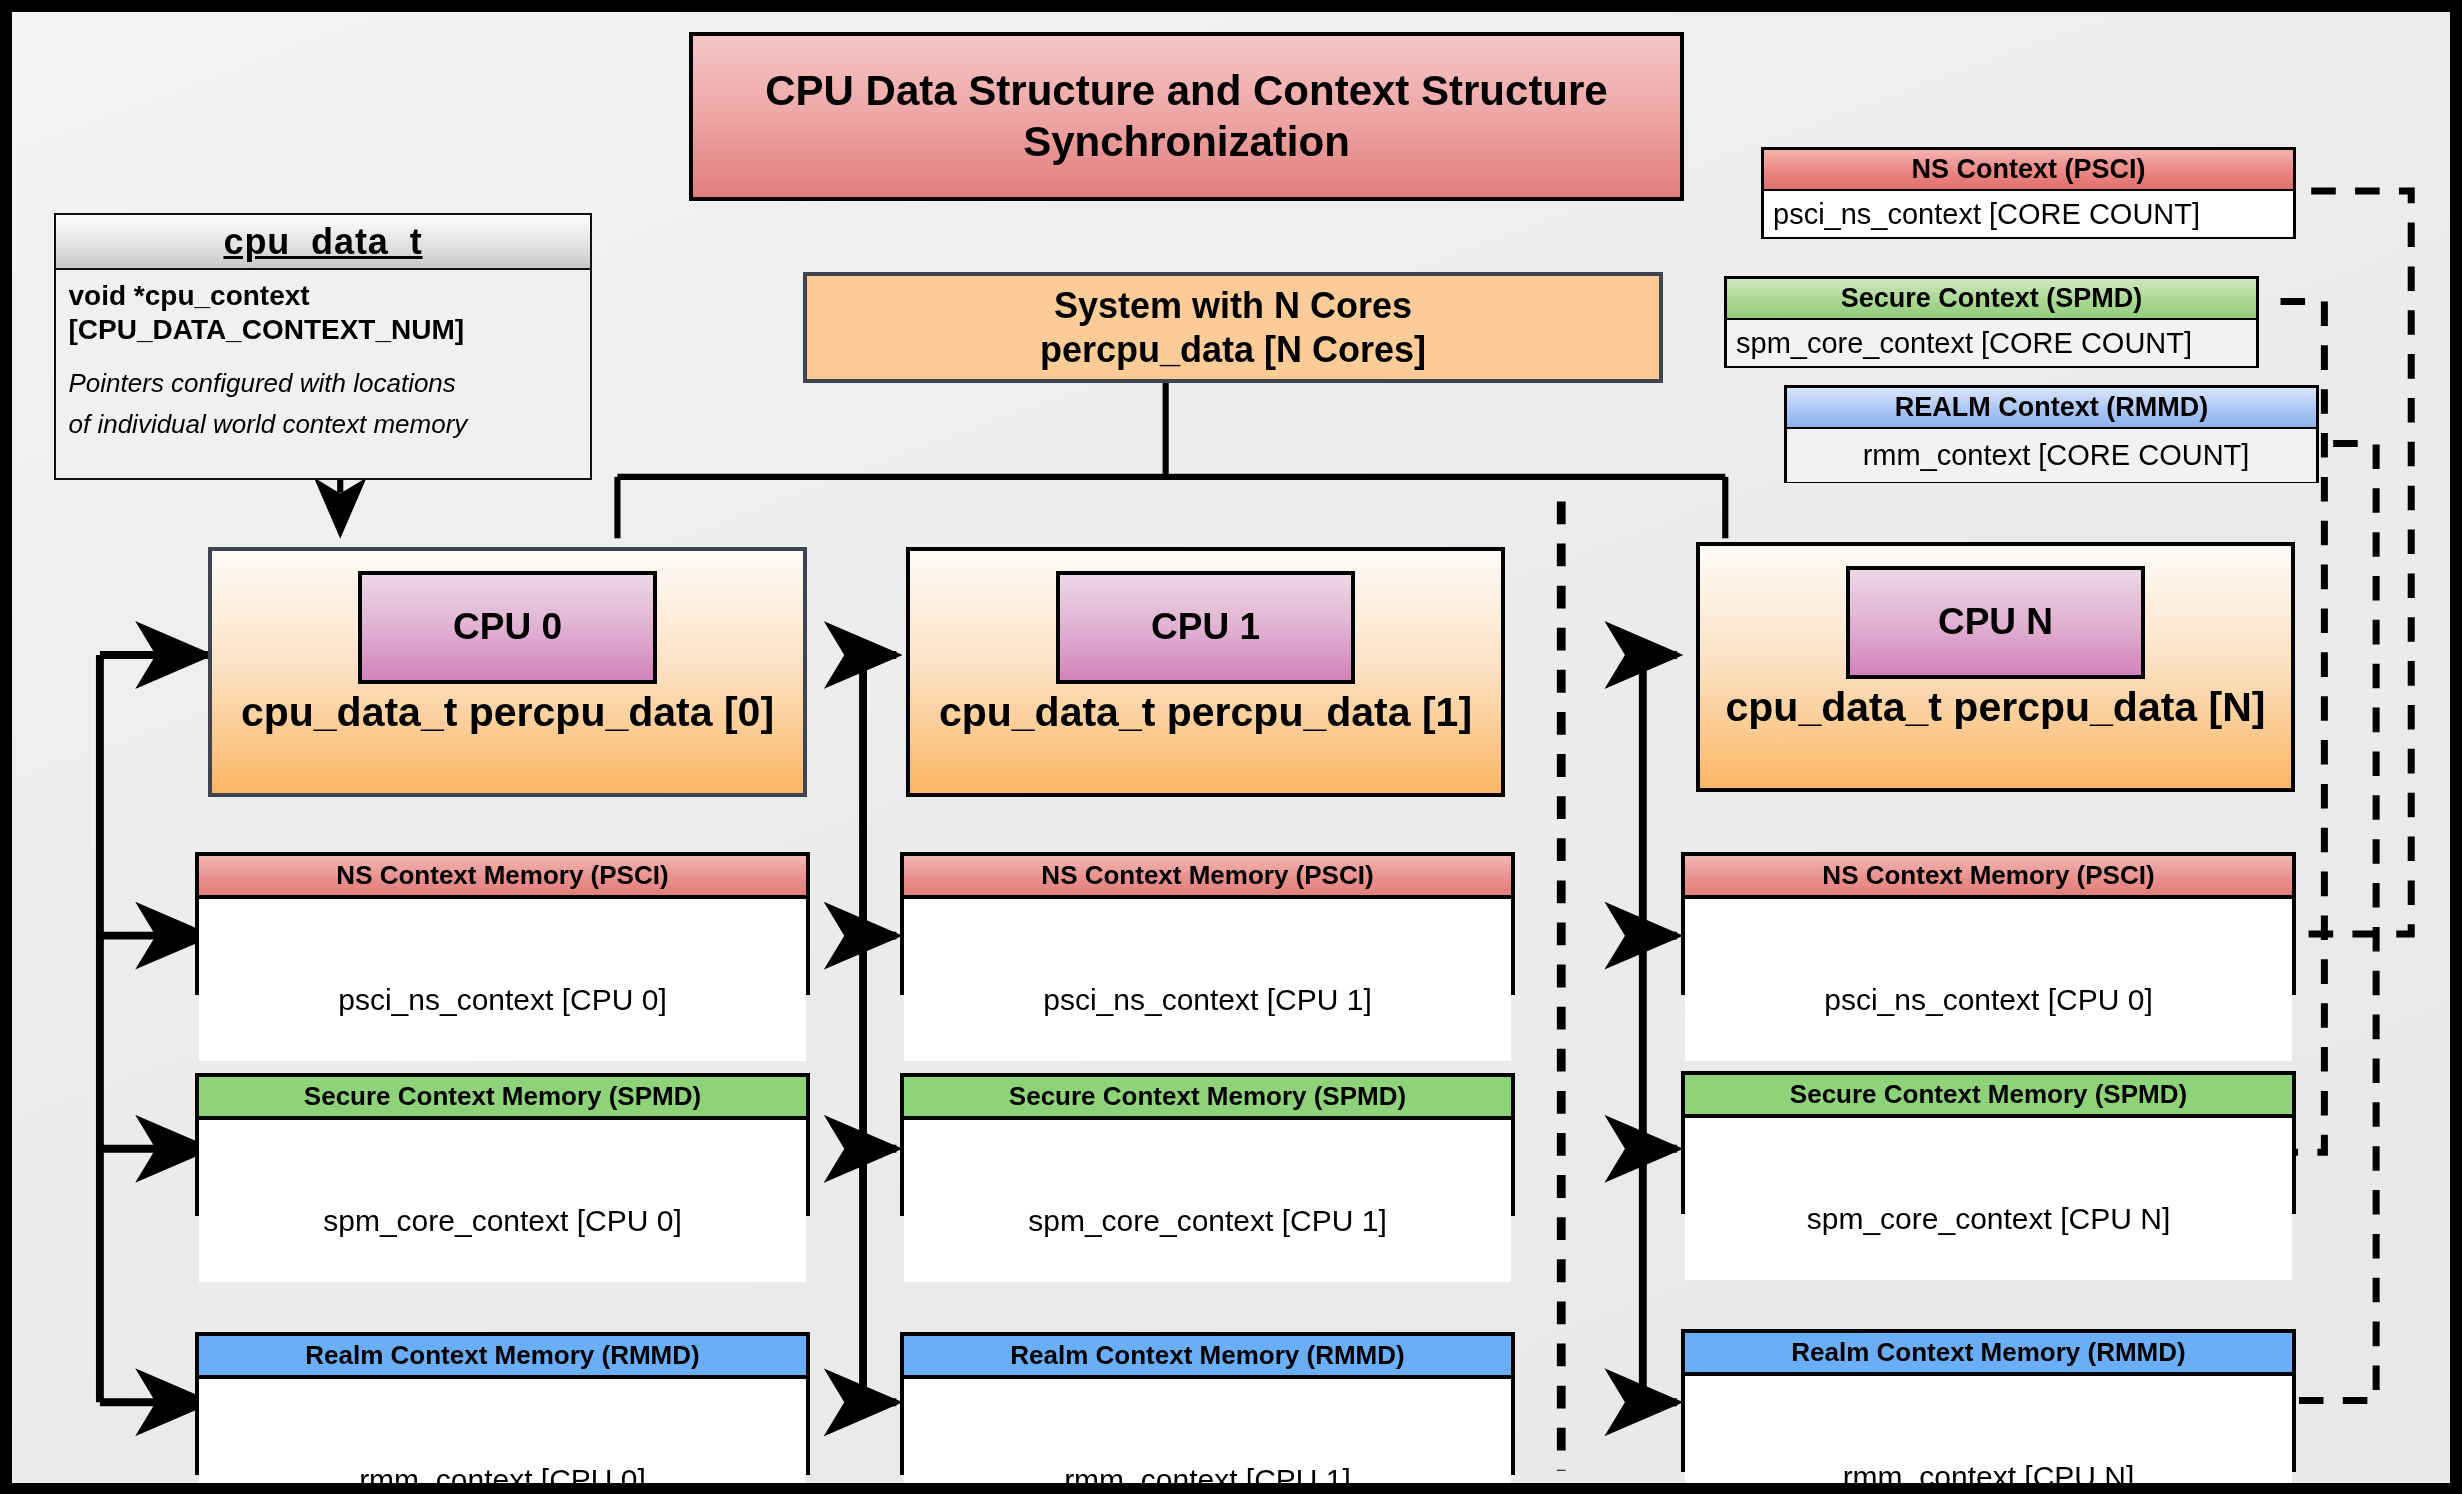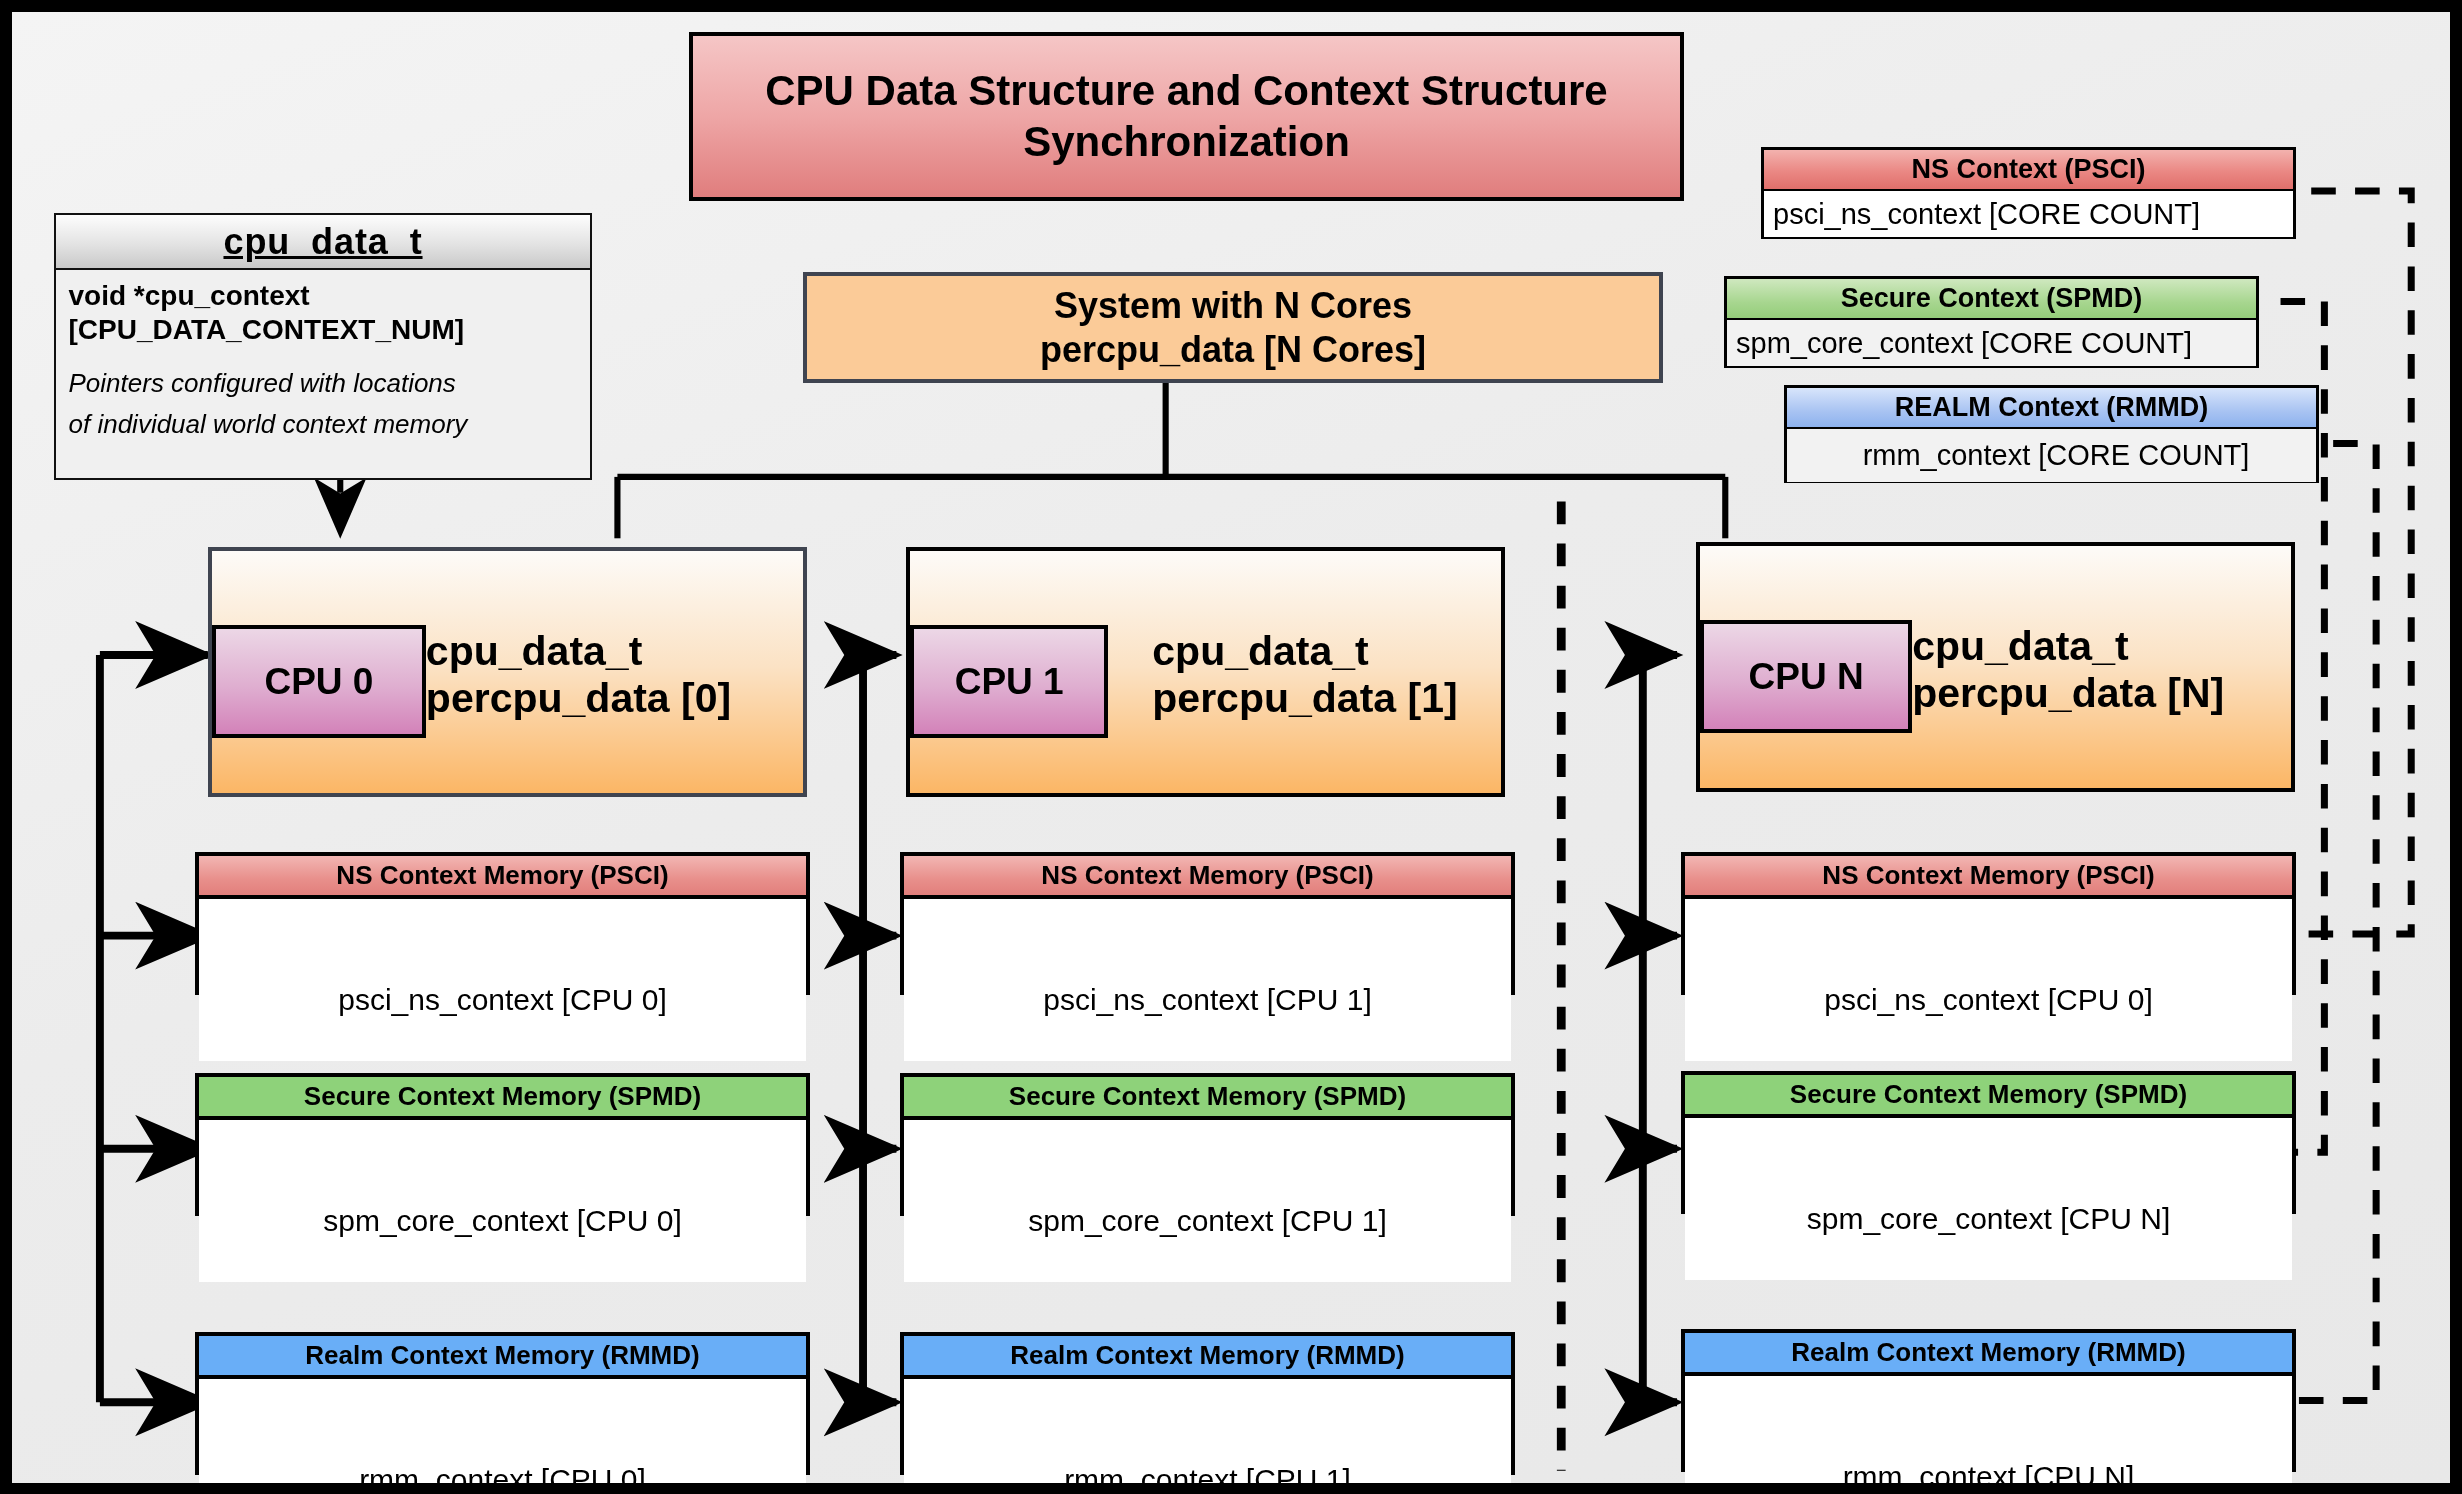--- a/index.html
+++ b/index.html
@@ -46,21 +46,21 @@
     left:791px;top:260px;width:860px;height:111px;
     background:#fbcb98;border:4.5px solid #3f4450;
     display:flex;align-items:center;justify-content:center;text-align:center;
     font-weight:bold;font-size:36px;line-height:1.22;
   }
 
   
   .cpu-box{
     width:599px;height:250px;
     background:linear-gradient(180deg,#fdfbf8 0%,#fbe2c4 48%,#fbb665 100%);
-    display:flex;flex-direction:row;align-items:center;
+    display:flex;flex-direction:column;align-items:center;
   }
   .cpu-box.dark{border:4.5px solid #3f4450;}
   .cpu-box.blk{border:4.5px solid #000;}
   .cpu-chip{
     margin-top:19.6px;width:291px;height:105px;
     background:linear-gradient(180deg,#ecd7e6 0%,#dfaed0 55%,#d382b9 100%);
     border:4.5px solid #000;
     display:flex;align-items:center;justify-content:center;
     font-weight:bold;font-size:37px;
   }
@@ -208,21 +208,21 @@
   <div class="abs ctx-box" style="left:183px;top:1061px;">
     <div class="ctx-hdr sec">Secure Context Memory (SPMD)</div>
     <div class="ctx-body">spm_core_context [CPU 0]</div>
   </div>
 
   <div class="abs ctx-box" style="left:183px;top:1320px;">
     <div class="ctx-hdr realm">Realm Context Memory (RMMD)</div>
     <div class="ctx-body">rmm_context [CPU 0]</div>
   </div>
 
-  <div class="abs cpu-box blk" style="left:894px;top:535px;gap:44px;">
+  <div class="abs cpu-box blk" style="left:894px;top:535px;">
     <div class="cpu-chip">CPU 1</div>
     <div class="cpu-label">cpu_data_t percpu_data [1]</div>
   </div>
 
   <div class="abs ctx-box" style="left:888px;top:840px;">
     <div class="ctx-hdr ns">NS Context Memory (PSCI)</div>
     <div class="ctx-body">psci_ns_context [CPU 1]</div>
   </div>
 
   <div class="abs ctx-box" style="left:888px;top:1061px;">

